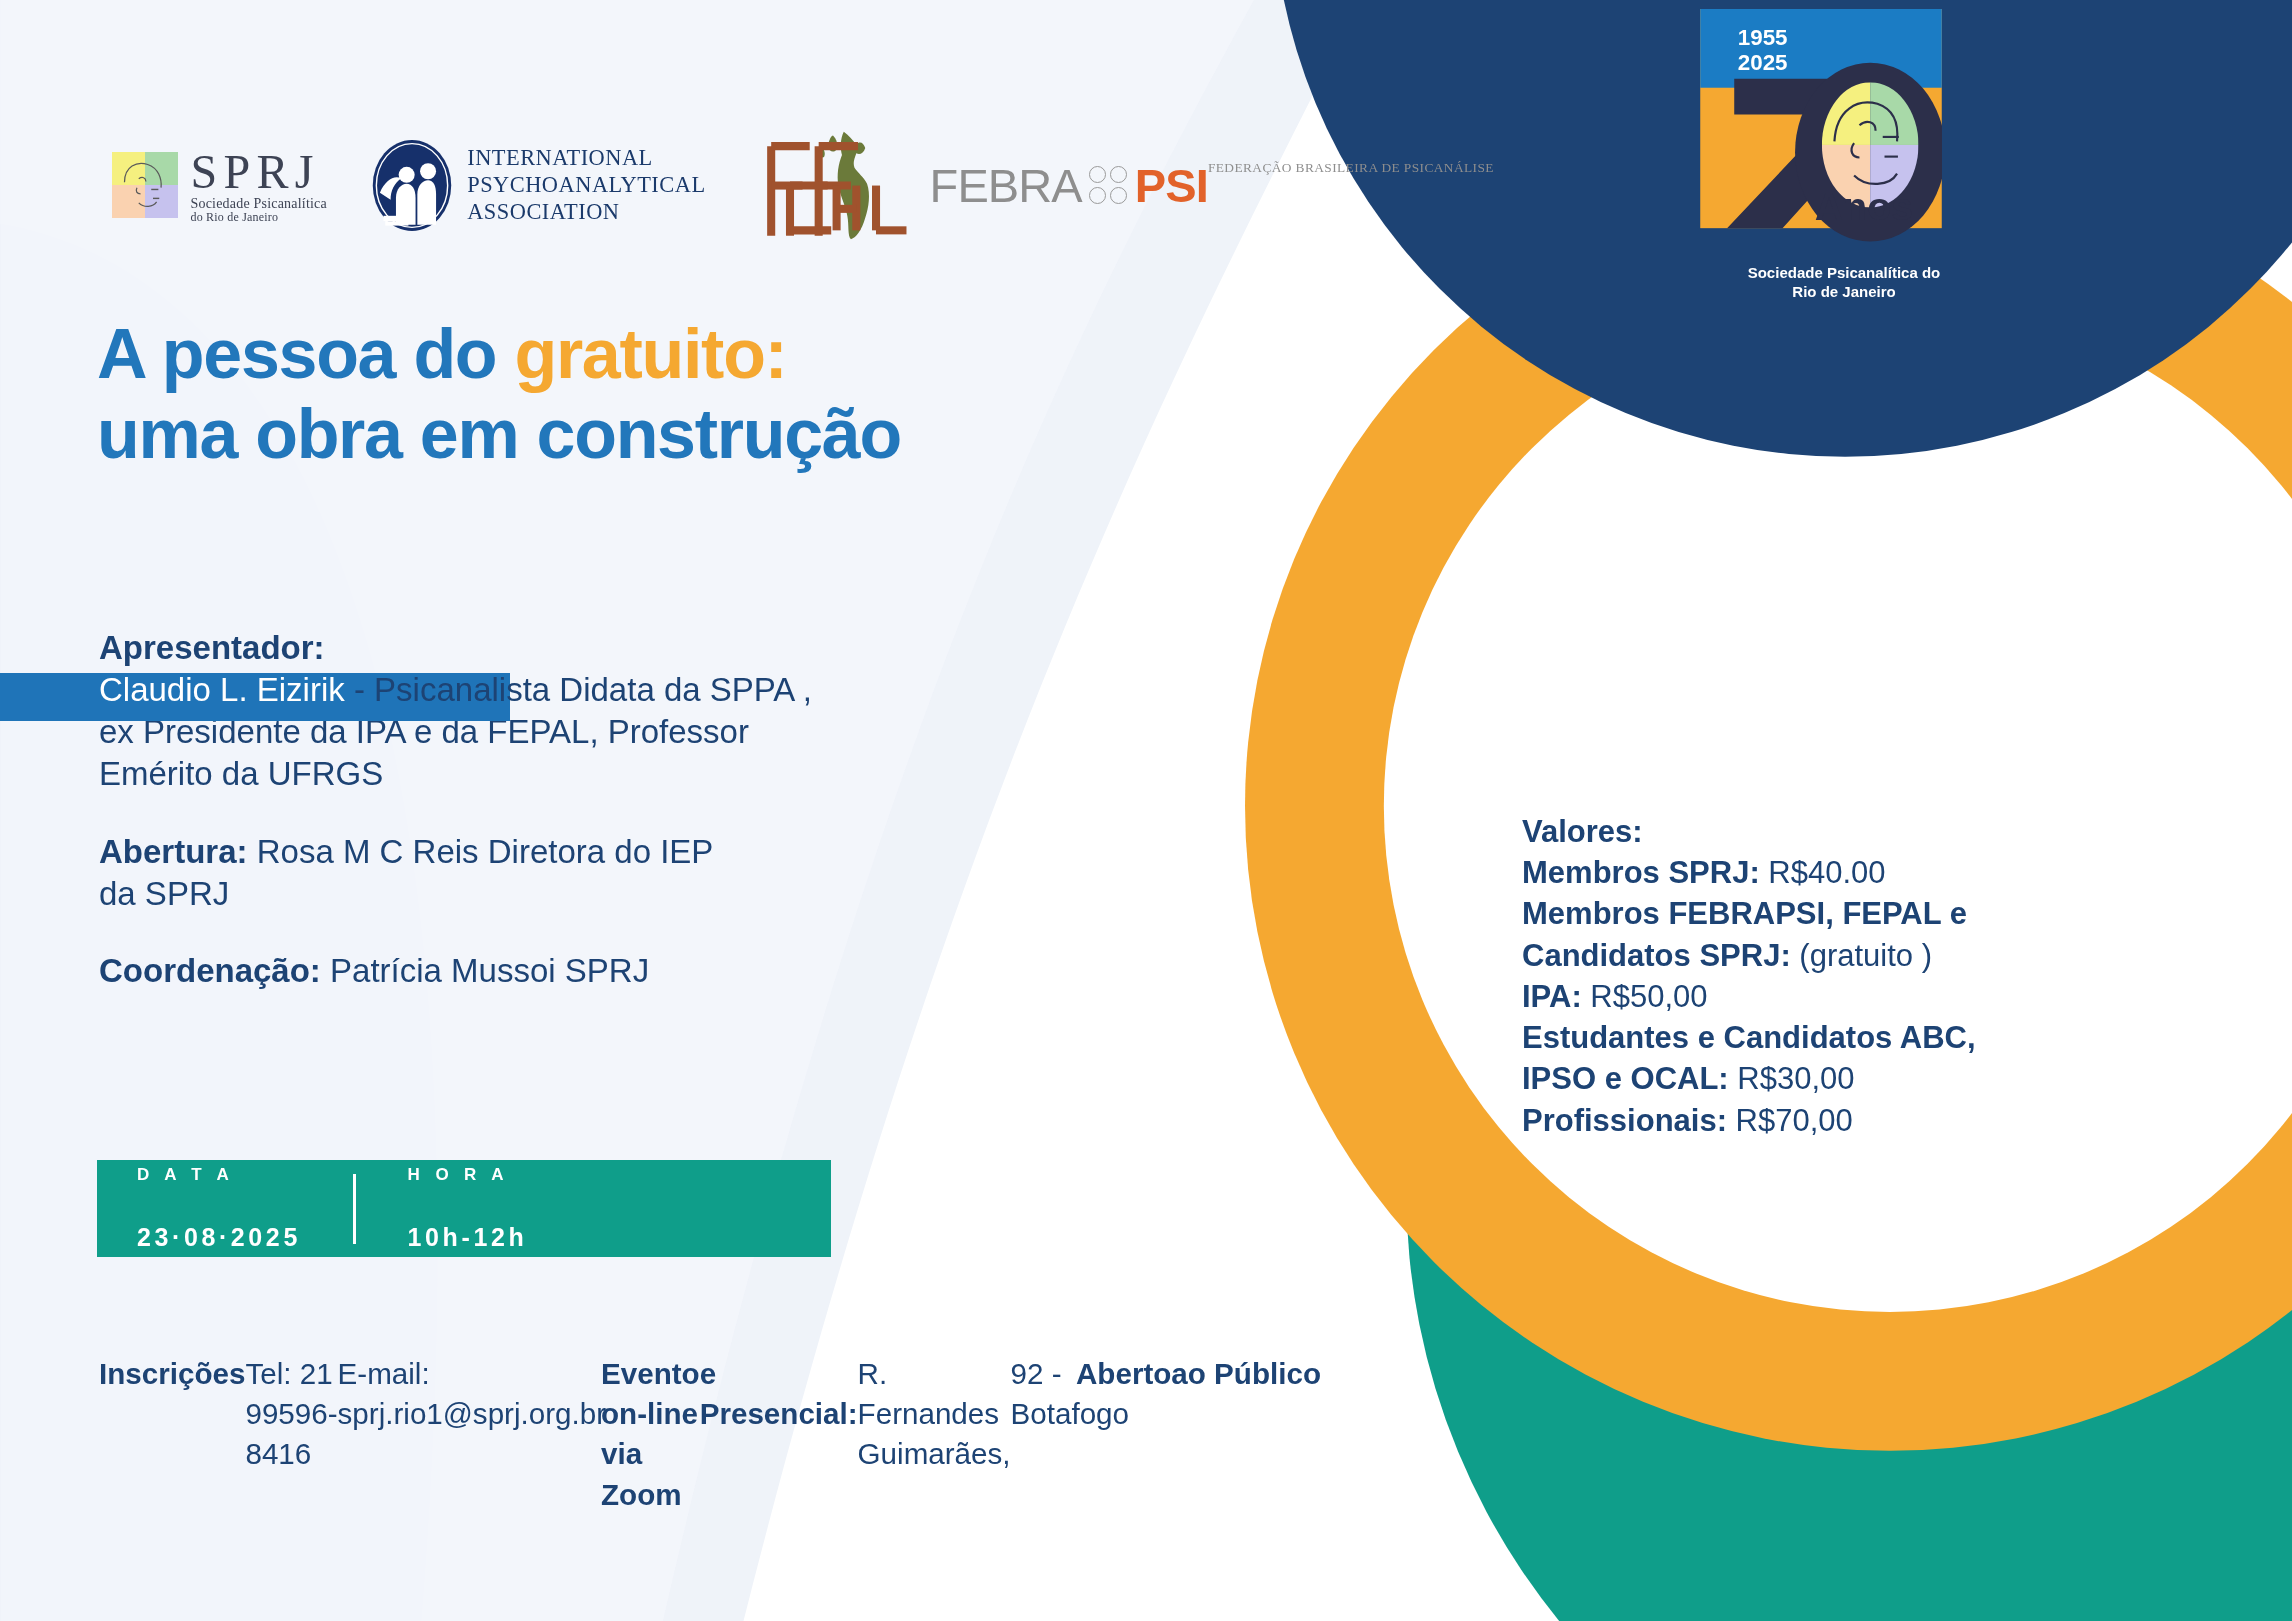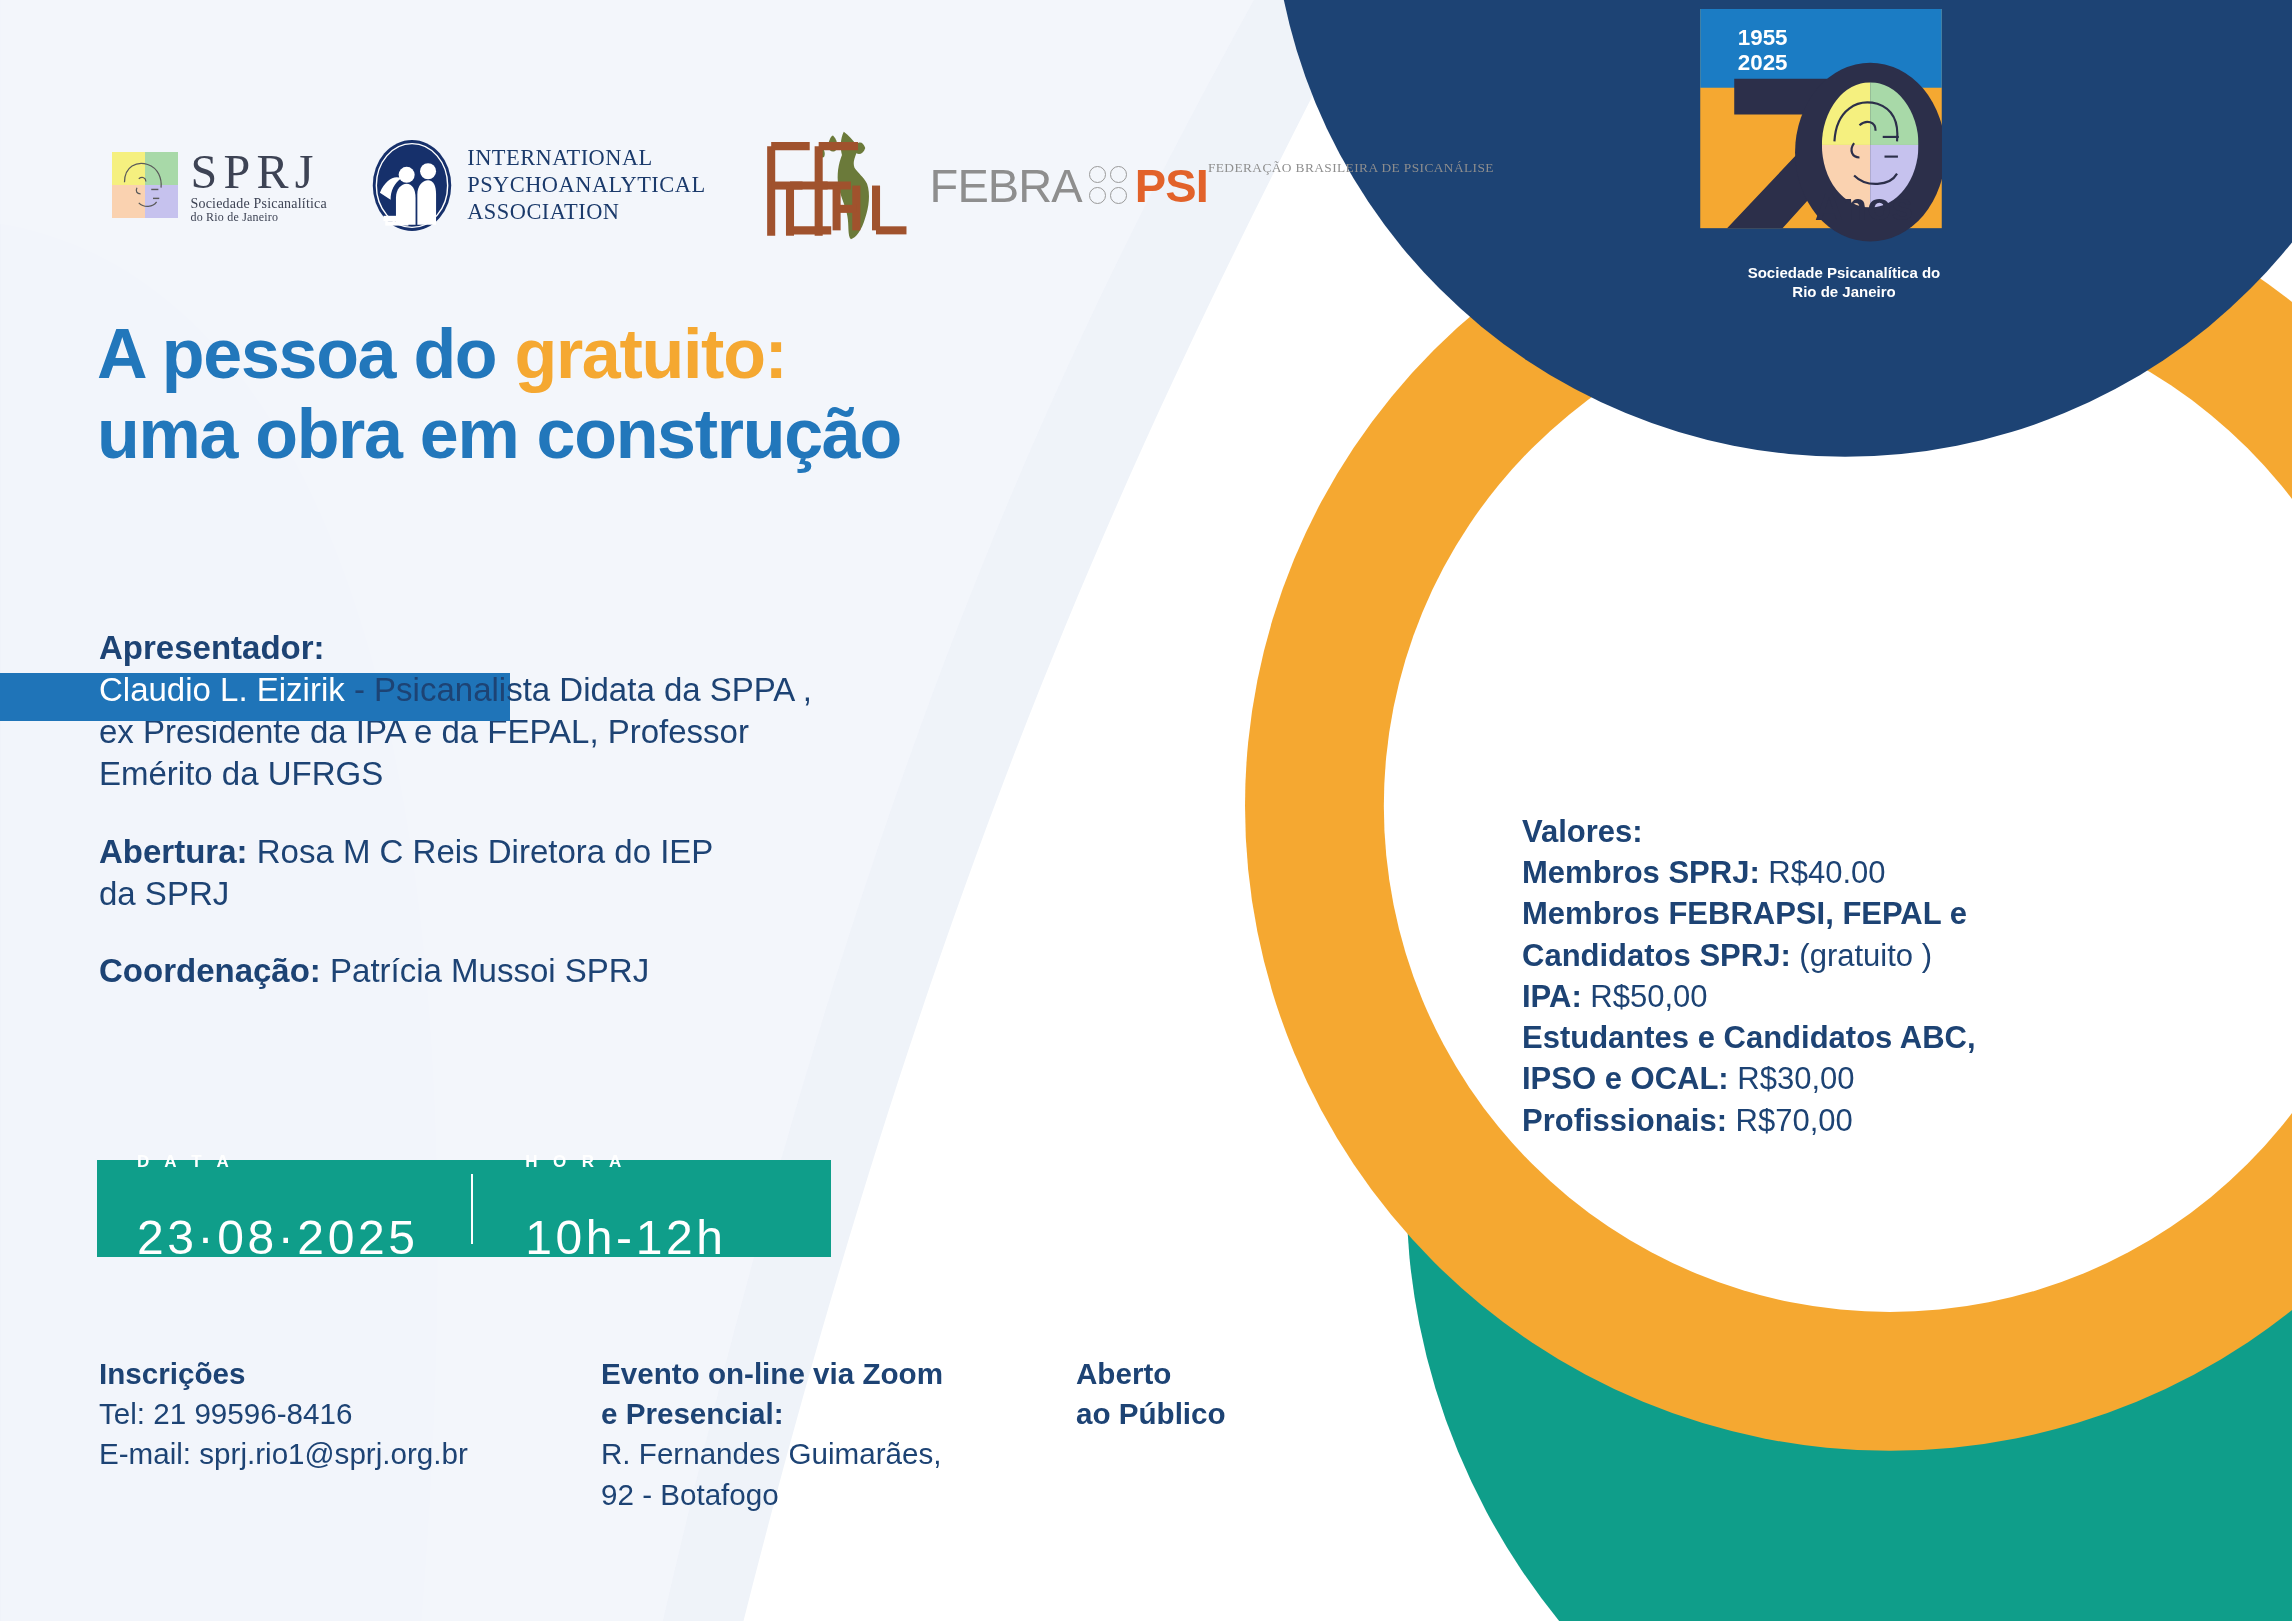--- a/index.html
+++ b/index.html
@@ -52,26 +52,26 @@
   .hl-bar{position:absolute;left:-99px;top:3.6px;width:510px;height:48px;background:#1f74b8;z-index:0;}
   .hl-name{position:relative;z-index:1;color:#ffffff;}
   .hl-rest{position:relative;z-index:1;}
   .gap-md{height:36px;}
 
   
   .banner{position:absolute;left:97px;top:1160px;width:734px;height:97px;background:#0f9e8a;display:flex;align-items:center;}
   .banner-cell{display:flex;flex-direction:column;justify-content:center;padding-left:40px;}
   .banner-cell.second{padding-left:52px;}
   .banner-label{color:#ffffff;font-size:17px;font-weight:bold;letter-spacing:5.4px;margin-bottom:6.3px;}
-  .banner-value{color:#ffffff;font-size:48px;letter-spacing:3.6px;font-weight:400;margin-top:31px;}
+  .banner-value{color:#ffffff;font-size:25px;letter-spacing:3.6px;font-weight:700;margin-top:31px;}
   .banner-div{width:2.7px;height:70px;background:#ffffff;margin-left:52px;}
 
   
   .footer{position:absolute;left:99px;top:1354px;display:flex;align-items:flex-start;color:#1d4374;}
-  .f-col{display:flex;flex-direction:column;font-size:29.6px;line-height:1.36;}
+  .f-col{display:flex;flex-direction:row;font-size:29.6px;line-height:1.36;}
   .f-col.c1{width:502px;}
   .f-col.c2{width:475px;}
   .f-col.c3{width:269px;}
   .f-bold{font-weight:bold;}
 
   
   .prices{position:absolute;left:1522px;top:811px;width:645px;color:#1d4374;font-size:31px;line-height:1.33;}
   .prices .k{font-weight:bold;}
 
   

